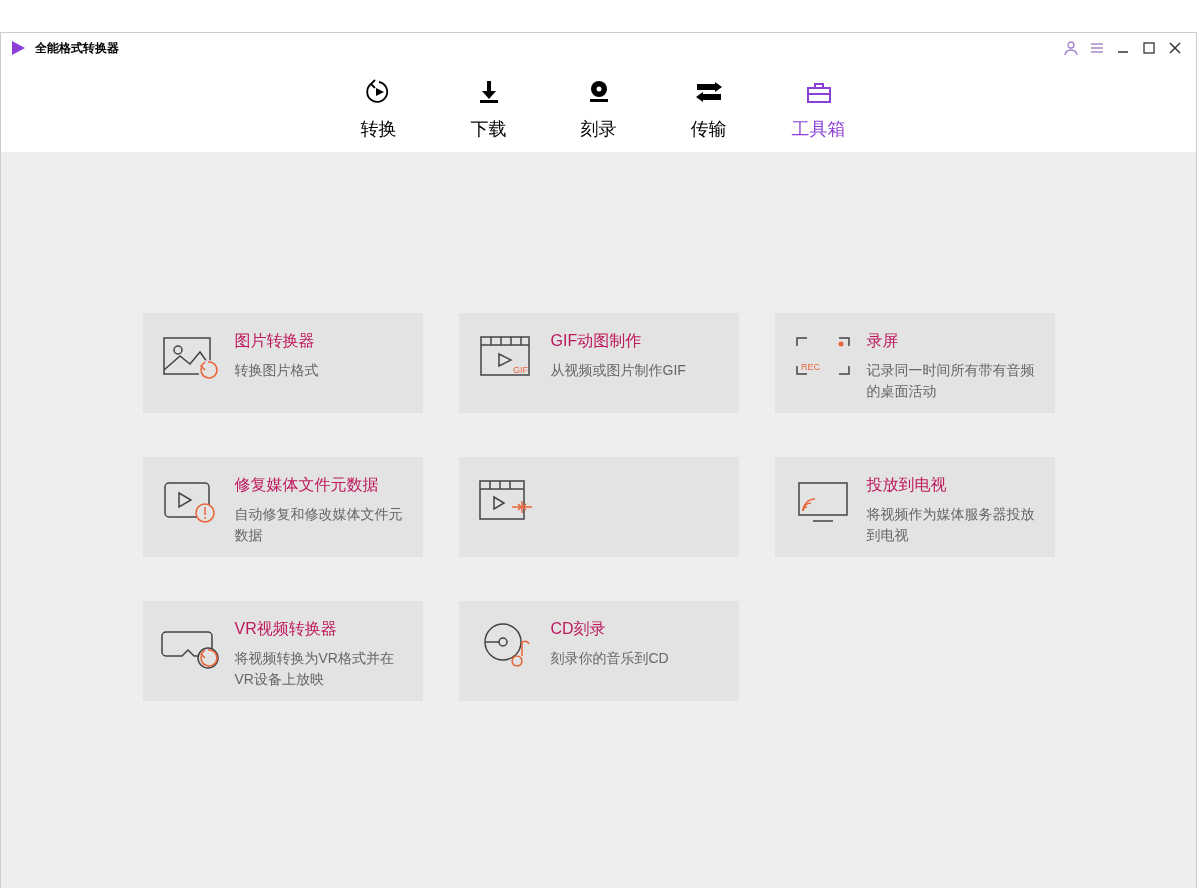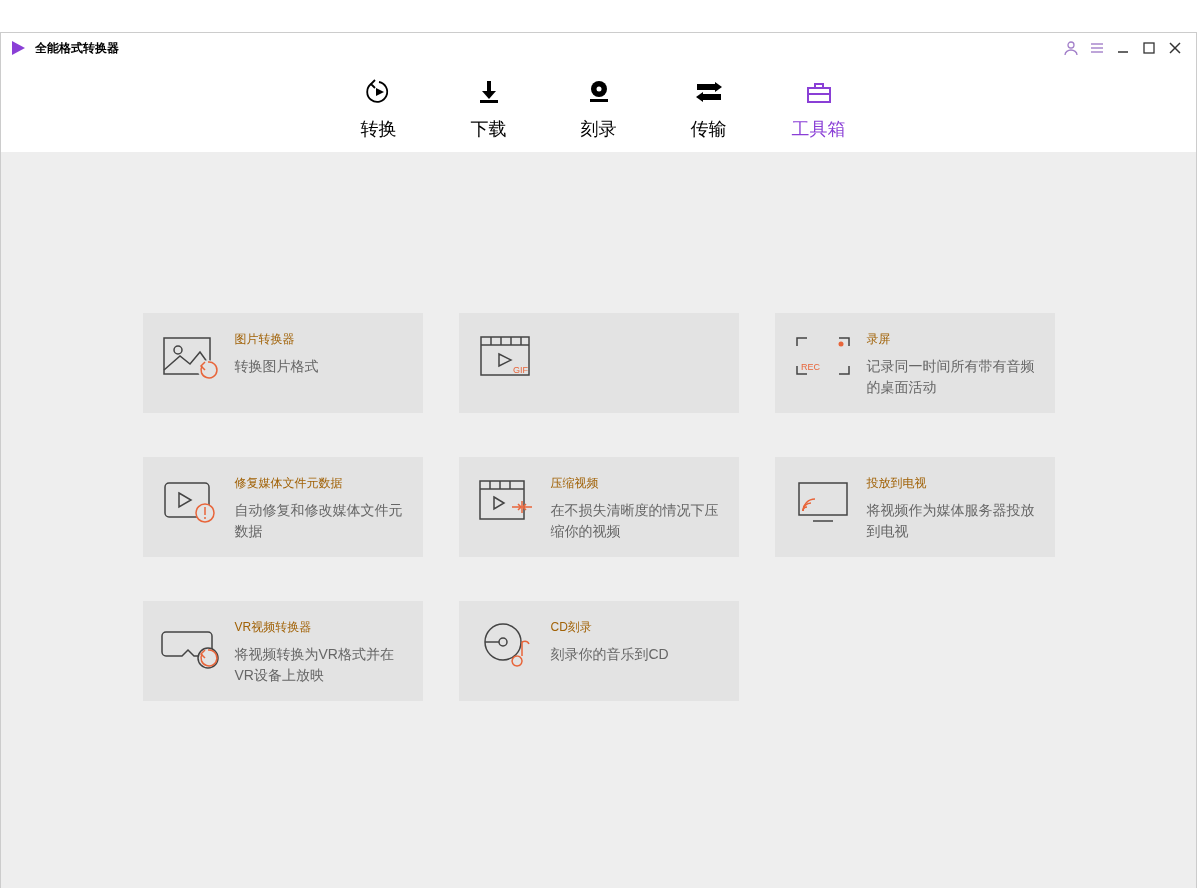--- a/index.html
+++ b/index.html
@@ -19,21 +19,21 @@
 .navitem .label { margin-top:10px; font-size:18px; color:#000; }
 .navitem.active .icon { color:#8a3fd6; }
 .navitem.active .label { color:#8a3fd6; }
 .navitem.active { border-bottom:6px solid #c4b5fd; }
 
 .content { flex:1; background:#eee; display:flex; justify-content:center; padding-top:160px; }
 .grid { display:grid; grid-template-columns:repeat(3,280px); grid-template-rows:repeat(3,100px); gap:44px 36px; }
 .card { background:#e3e3e3; padding:18px 16px; display:flex; cursor:pointer; }
 .card .cicon { width:64px; height:52px; flex-shrink:0; display:flex; align-items:center; justify-content:center; margin-right:12px; }
 .card .ctext { flex:1; }
-.card .ctitle { font-size:12px; color:#a16207; margin-bottom:8px; }
+.card .ctitle { font-size:16px; color:#be185d; margin-bottom:8px; }
 .card .cdesc { font-size:14px; color:#666; line-height:1.5; }
 
 svg { display:block; }
 </style>
 </head>
 <body>
 
 <div class="window">
 
   <div class="titlebar">
@@ -157,20 +157,24 @@
               <rect x="4" y="4" width="48" height="38"></rect>
               <line x1="4" y1="12" x2="52" y2="12"></line>
               <line x1="14" y1="4" x2="14" y2="12"></line>
               <line x1="24" y1="4" x2="24" y2="12"></line>
               <line x1="34" y1="4" x2="34" y2="12"></line>
               <line x1="44" y1="4" x2="44" y2="12"></line>
               <path d="M22 21 L34 27 L22 33 Z"></path>
               <text x="36" y="40" font-size="9" fill="#e8653a" stroke="none" font-family="sans-serif">GIF</text>
             </svg>
         </span>
+        <div class="ctext">
+          <div class="ctitle">GIF动图制作</div>
+          <div class="cdesc">从视频或图片制作GIF</div>
+        </div>
       </div>
 
       <div class="card">
         <span class="cicon">
           <svg width="60" height="46" viewBox="0 0 60 46" fill="none" stroke="#444" stroke-width="1.5">
               <path d="M4 12 V4 H14 M46 4 H56 V12 M56 32 V40 H46 M14 40 H4 V32"></path>
               <circle cx="48" cy="10" r="2.5" fill="#e8653a" stroke="none"></circle>
               <text x="8" y="36" font-size="9" fill="#e8653a" stroke="none" font-family="sans-serif">REC</text>
             </svg>
         </span>
@@ -207,24 +211,20 @@
               <path d="M18 20 L28 26 L18 32 Z"></path>
               <g stroke="#e8653a">
                 <line x1="36" y1="30" x2="44" y2="30"></line>
                 <path d="M42 27 L45 30 L42 33"></path>
                 <line x1="56" y1="30" x2="48" y2="30"></line>
                 <path d="M50 27 L47 30 L50 33"></path>
                 <line x1="46" y1="24" x2="46" y2="36"></line>
               </g>
             </svg>
         </span>
-        <div class="ctext">
-          <div class="ctitle">压缩视频</div>
-          <div class="cdesc">在不损失清晰度的情况下压缩你的视频</div>
-        </div>
       </div>
 
       <div class="card">
         <span class="cicon">
           <svg width="60" height="48" viewBox="0 0 60 48" fill="none" stroke="#444" stroke-width="1.5">
               <rect x="6" y="6" width="48" height="32"></rect>
               <line x1="20" y1="44" x2="40" y2="44"></line>
               <g stroke="#e8653a" fill="none">
                 <path d="M10 34 a4 4 0 0 1 4 -4"></path>
                 <path d="M10 34 a8 8 0 0 1 8 -8"></path>

